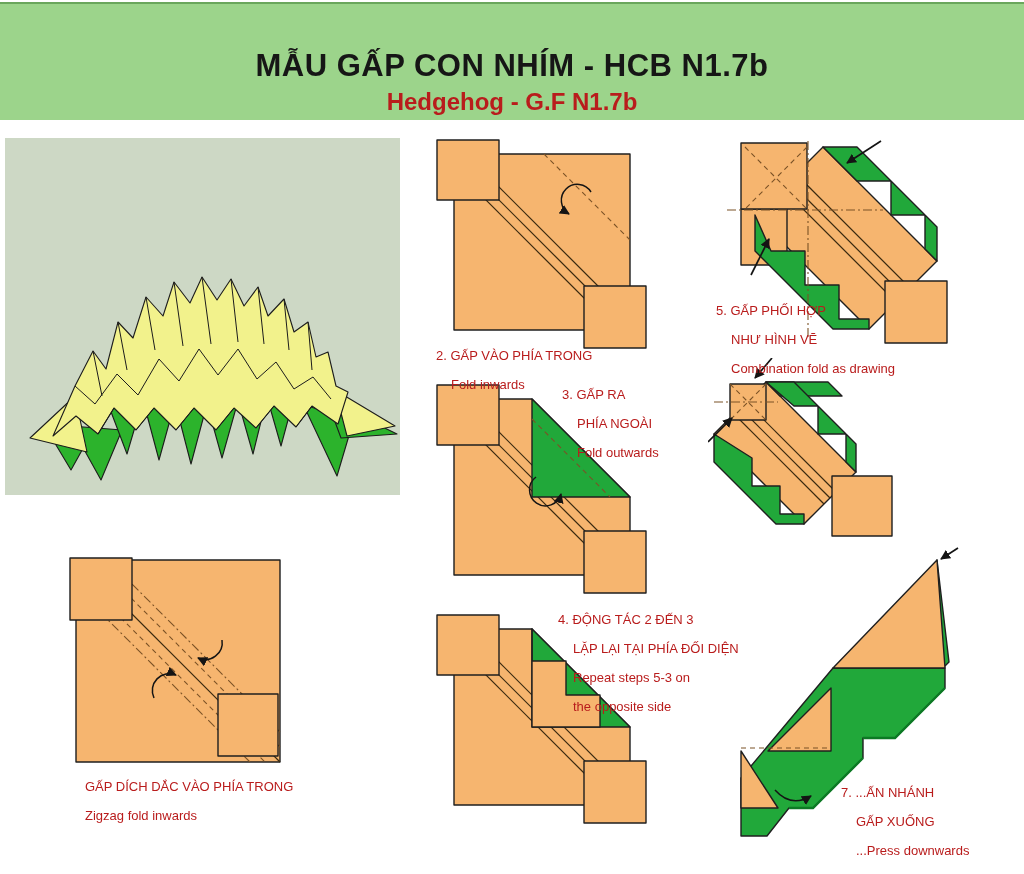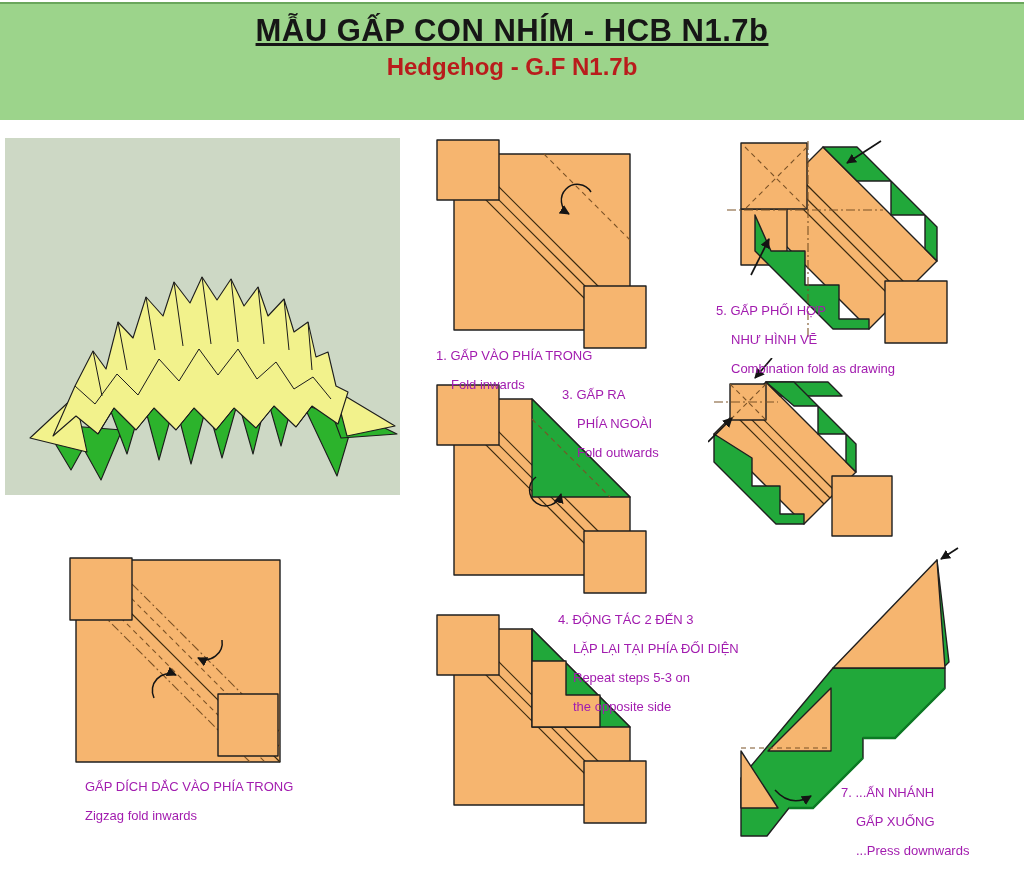--- a/index.html
+++ b/index.html
@@ -1,24 +1,24 @@
 <!DOCTYPE html>
 <html style="--hgreen: #9cd48b; --sage: #cdd8c5; --paper: #f6b56f; --pgreen: #21a83a; --myellow: #f2f28c; --mgreen: #2cb32c; --pagebg: #ffffff;"><head>
 <meta charset="utf-8">
 <style>
   html,body{margin:0;padding:0;background:#fff;}
   #page{position:relative;width:1024px;height:874px;background:var(--pagebg,#fff);
         font-family:"Liberation Sans",sans-serif;overflow:hidden;}
   #hdr{position:absolute;left:0;top:2px;width:1024px;height:116px;background:var(--hgreen,#9cd48b);
        border-top:2px solid #6aa65c;text-align:center;}
-  #hdr .t1{margin-top:9px;font-size:31px;font-weight:bold;color:#161616;letter-spacing:.5px;text-decoration:underline;}
+  #hdr .t1{margin-top:44px;font-size:31px;font-weight:bold;color:#161616;letter-spacing:.5px;}
   #hdr .t2{margin-top:4px;font-size:24px;font-weight:bold;color:#b91c1c;}
   #panel{position:absolute;left:5px;top:138px;width:395px;height:357px;background:var(--sage,#cdd8c5);}
   .fig{position:absolute;}
-  .caption{position:absolute;font-size:13px;line-height:1.32;color:#a21caf;white-space:nowrap;}
+  .caption{position:absolute;font-size:13px;line-height:1.32;color:#b91c1c;white-space:nowrap;}
   .caption .cont{margin-left:15px;margin-top:12px;}
   
   .paper{fill:var(--paper,#f6b56f);stroke:#1f1f1f;stroke-width:1.4;stroke-linejoin:round;}
   .green{fill:var(--pgreen,#21a83a);stroke:#1f1f1f;stroke-width:1.4;stroke-linejoin:round;}
   .pleat{fill:none;stroke:#3a2a10;stroke-width:1.2;}
   .crease{fill:none;stroke:#7b5226;stroke-width:1.1;stroke-dasharray:5 4;}
   .creasedd{fill:none;stroke:#7b5226;stroke-width:1.1;stroke-dasharray:9 3 2 3;}
   .farrow{fill:none;stroke:#141414;stroke-width:1.5;}
   .sarrow{fill:none;stroke:#141414;stroke-width:1.7;}
   .shadow{fill:none;stroke:#0c7a24;stroke-width:2.4;}
@@ -175,21 +175,21 @@
     <line class="sarrow" x1="225" y1="2" x2="208" y2="13" marker-end="url(#ah)"></line>
     <path class="farrow" d="M42,244 Q58,262 78,250" marker-end="url(#ah)"></path>
   </svg>
 
   <div class="caption" style="left:70px;top:766px">
     <div class="cont">GẤP DÍCH DẮC VÀO PHÍA TRONG</div>
     <div class="cont">Zigzag fold inwards</div>
   </div>
 
   <div class="caption" style="left:436px;top:347px">
-    <div>1. GẤP VÀO PHÍA TRONG</div>
+    <div>2. GẤP VÀO PHÍA TRONG</div>
     <div class="cont">Fold inwards</div>
   </div>
 
   <div class="caption" style="left:562px;top:386px">
     <div>3. GẤP RA</div>
     <div class="cont">PHÍA NGOÀI</div>
     <div class="cont">Fold outwards</div>
   </div>
 
   <div class="caption" style="left:558px;top:611px">

